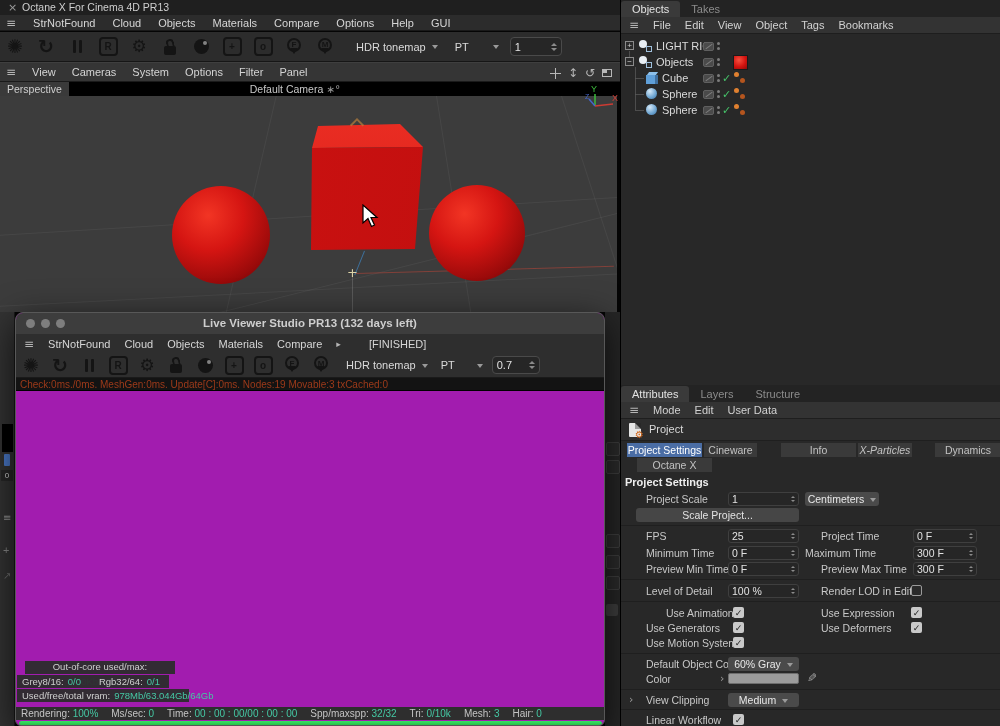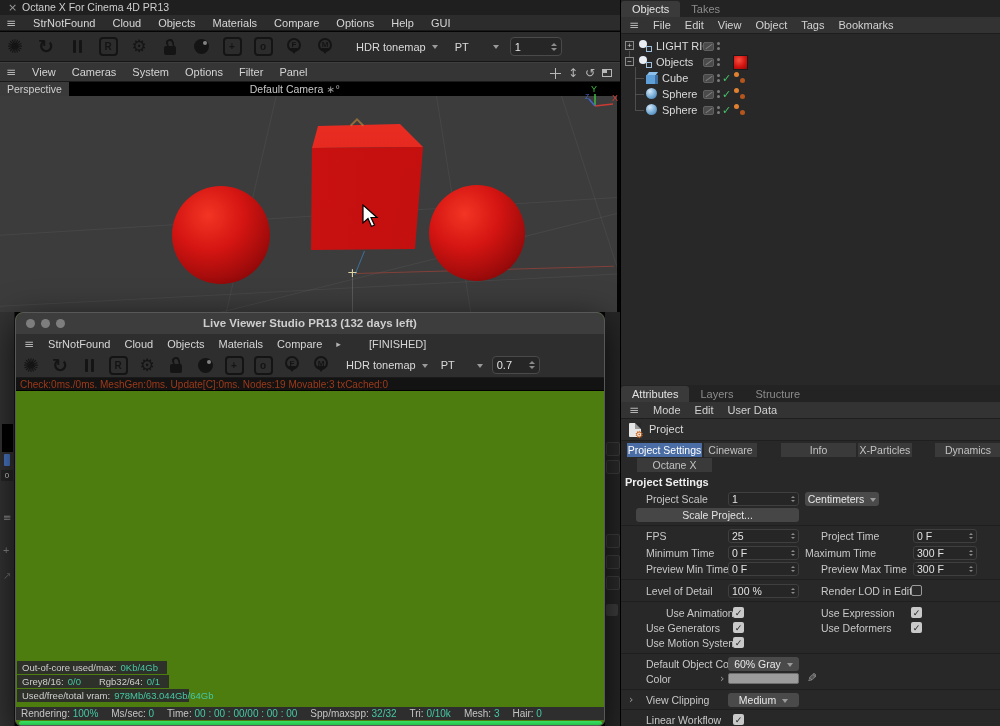--- a/index.html
+++ b/index.html
@@ -53,21 +53,21 @@
   .cubeface{position:absolute;inset:0;}
   .cross-mark{position:absolute;color:#ddd4a8;font-size:13px;line-height:1;}
   .axis-line{position:absolute;}
 
   
   .lstrip{left:0;top:312px;width:15px;height:414px;background:#333;border-right:1px solid #191919;box-sizing:border-box;}
   .rsliver{left:605px;top:312px;width:15px;height:414px;background:#262626;}
   .stubspin{position:absolute;left:1px;width:12px;height:12px;border:1px solid #3e3e3e;border-radius:2px;background:#2b2b2b;}
 
   
-  .lvwin{left:15px;top:312px;width:590px;height:414px;background:#4d7c0f;border:1px solid #585858;border-radius:8px 8px 6px 6px;box-sizing:border-box;box-shadow:0 10px 36px rgba(0,0,0,.75);overflow:hidden;padding-left:33px;}
+  .lvwin{left:15px;top:312px;width:590px;height:414px;background:#a21caf;border:1px solid #585858;border-radius:8px 8px 6px 6px;box-sizing:border-box;box-shadow:0 10px 36px rgba(0,0,0,.75);overflow:hidden;padding-left:33px;}
   .lv-titlebar{position:absolute;left:0;top:0;width:100%;height:21px;background:#3d3d3d;border-bottom:1px solid #2a2a2a;}
   .tdots{position:absolute;left:10px;top:6px;display:flex;gap:6px;}
   .tdots i{width:9px;height:9px;border-radius:50%;background:#7e7e7e;}
   .lv-title{width:100%;text-align:center;line-height:21px;font-size:11.5px;font-weight:bold;color:#cecece;}
   .lv-menubar{position:absolute;left:0;top:21px;width:100%;height:19px;background:#2e2e2e;display:flex;align-items:center;gap:14px;padding-left:8px;box-sizing:border-box;}
   .lv-toolbar{position:absolute;left:0;top:40px;width:100%;height:25px;background:#2e2e2e;border-bottom:1px solid #1a1a1a;display:flex;align-items:center;gap:9px;padding-left:5px;box-sizing:border-box;}
   .lv-check{position:absolute;left:0;top:65px;width:100%;height:13px;background:#131313;border-bottom:1px solid #000;font-size:10px;color:#9d3a1a;line-height:13px;padding-left:4px;box-sizing:border-box;white-space:nowrap;}
   .lv-render{position:absolute;left:0;top:78px;width:100%;height:316px;background:#0a0a0a;}
   .lv-zoom{position:absolute;right:6px;top:4px;font-size:10px;color:#6b2114;}
   .frame{position:absolute;left:85px;top:34px;width:412px;height:242px;border:2px solid #3c3c3c;outline:1px solid #000;box-sizing:border-box;overflow:hidden;
@@ -350,21 +350,21 @@
         <span>0.7</span>
         <span class="spin">
             <i class="u"></i>
             <i class="d"></i>
           </span>
       </span>
     </div>
     <div class="lv-check">Check:0ms./0ms. MeshGen:0ms. Update[C]:0ms. Nodes:19 Movable:3 txCached:0</div>
 
 
-    <div class="statbox" style="left:1px;top:348px;width:150px;">
+    <div class="statbox" style="left:9px;top:348px;width:150px;flex-direction:column;">
       <span>Out-of-core used/max:</span>
         <span class="teal">0Kb/4Gb</span>
     </div>
     <div class="statbox" style="left:1px;top:362px;width:152px;">
       <span>Grey8/16:</span>
         <span class="teal">0/0</span>
       <span style="margin-left:14px;">Rgb32/64:</span>
         <span class="teal">0/1</span>
     </div>
     <div class="statbox" style="left:1px;top:376px;width:172px;">
@@ -494,21 +494,21 @@
       </div>
 
       <div style="position:absolute;left:0;top:34px;width:380px;height:21px;background:#2d2d2d;border-bottom:1px solid #1f1f1f;">
         <span class="i-page" style="left:8px;top:4px;"></span>
         <span style="position:absolute;left:28px;top:4px;font-size:11px;color:#dadada;">Project</span>
       </div>
 
       <span class="sectab on" style="left:6px;top:58px;width:75px;">Project Settings</span>
       <span class="sectab" style="left:83px;top:58px;width:53px;">Cineware</span>
       <span class="sectab" style="left:160px;top:58px;width:75px;">Info</span>
-      <span class="sectab" style="left:237px;top:58px;width:54px;">X-Particles</span>
+      <span class="sectab" style="left:237px;top:58px;width:54px;font-style:italic;">X-Particles</span>
       <span class="sectab" style="left:314px;top:58px;width:66px;">Dynamics</span>
       <span class="sectab" style="left:16px;top:73px;width:75px;">Octane X</span>
 
       <div class="heading" style="top:91px;">Project Settings</div>
 
       <div class="frow" style="top:106px;">
         <span class="flabel" style="left:25px;">Project Scale</span>
         <span class="infield" style="left:107px;width:71px;">
           <span>1</span>
           <span class="spin">

